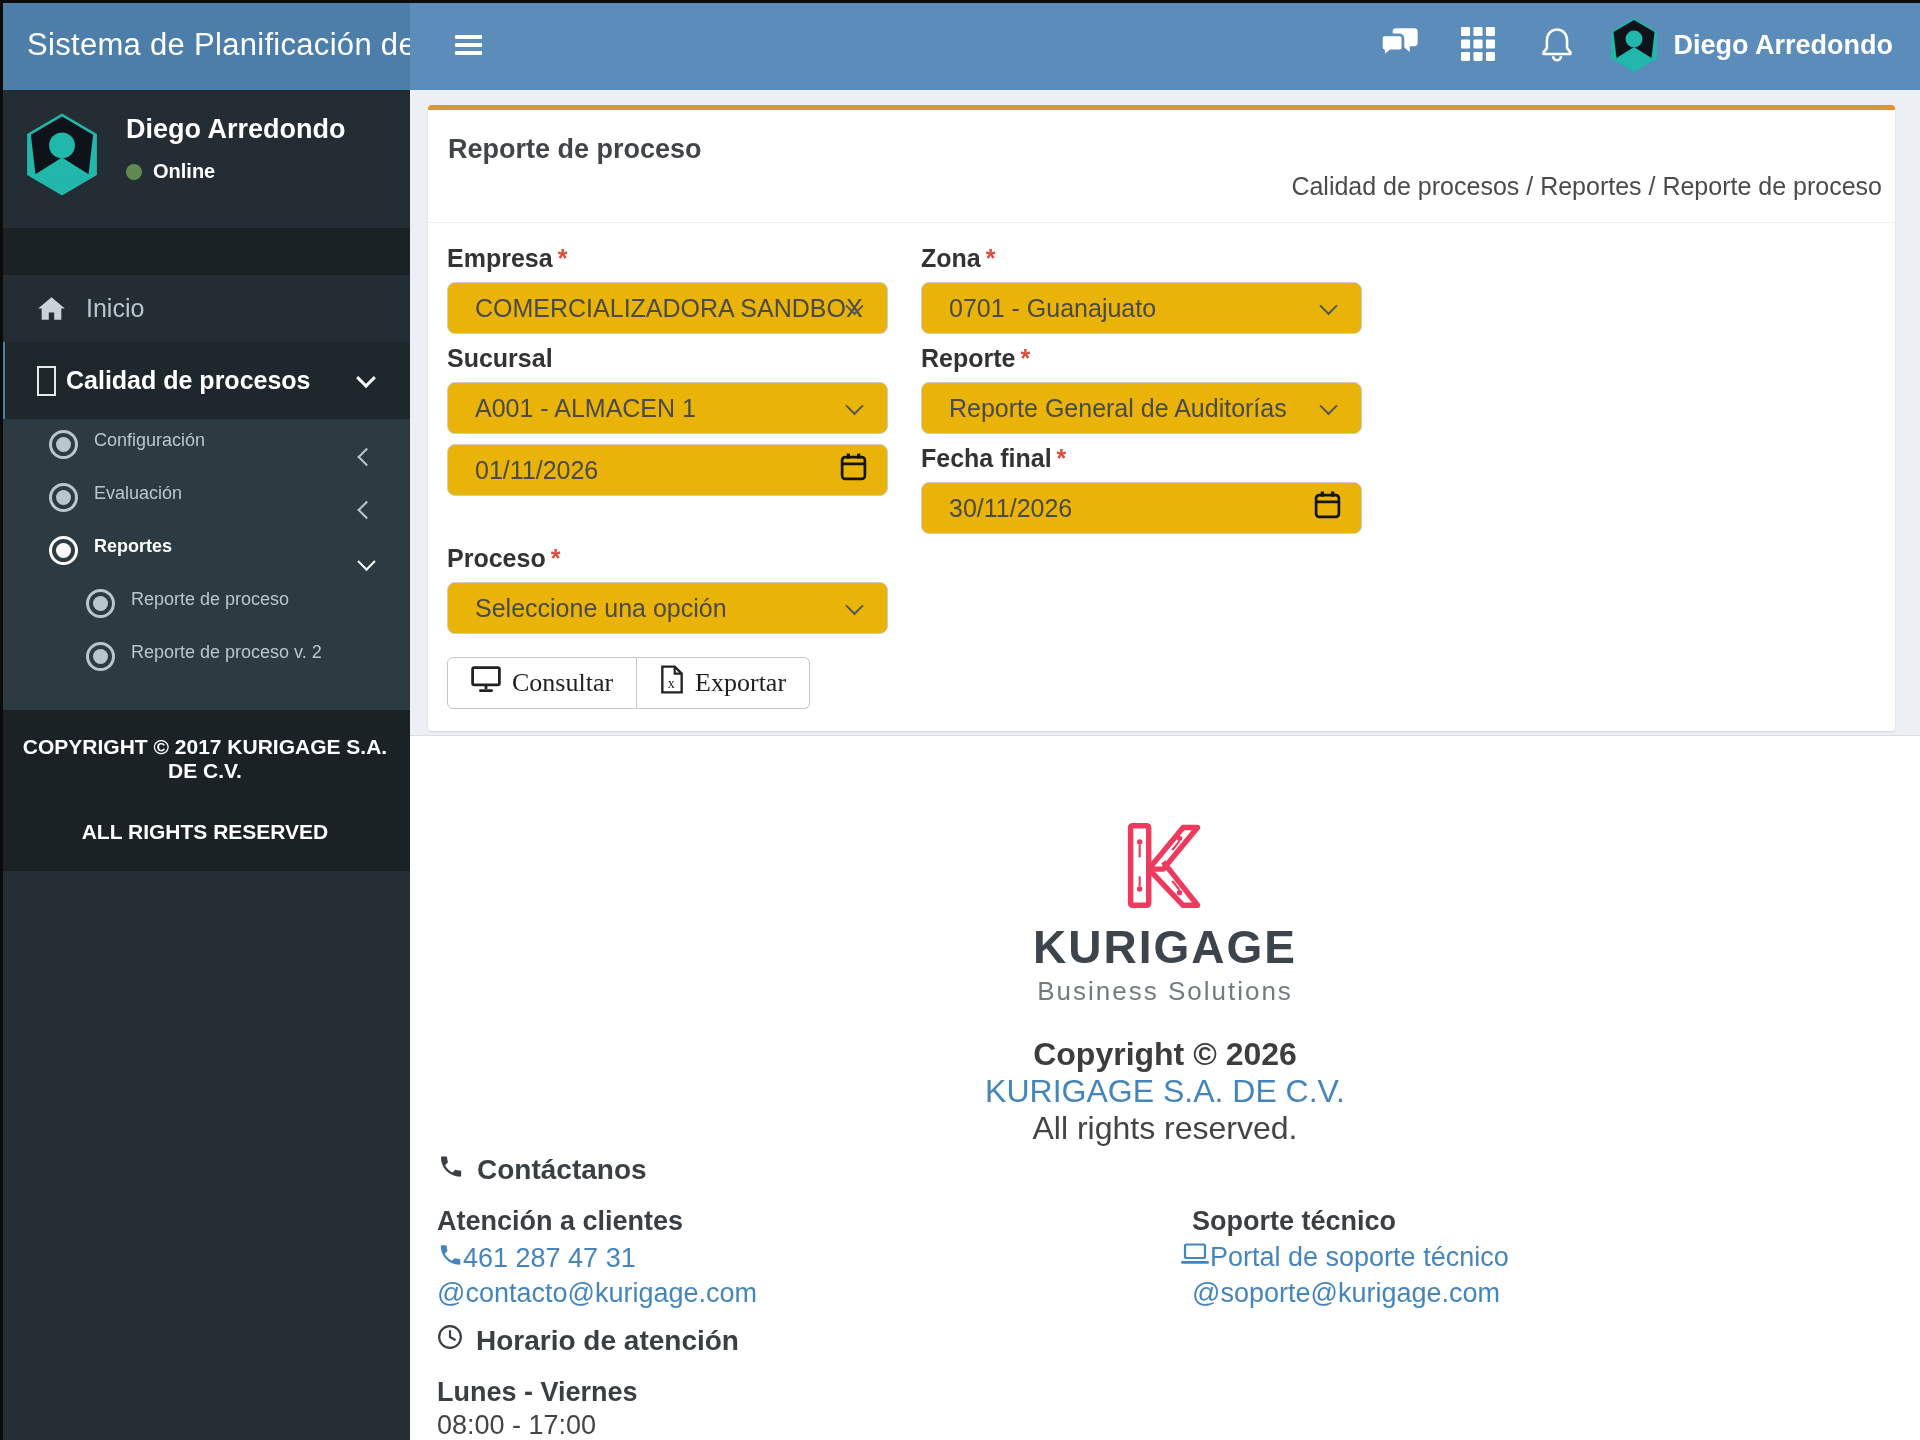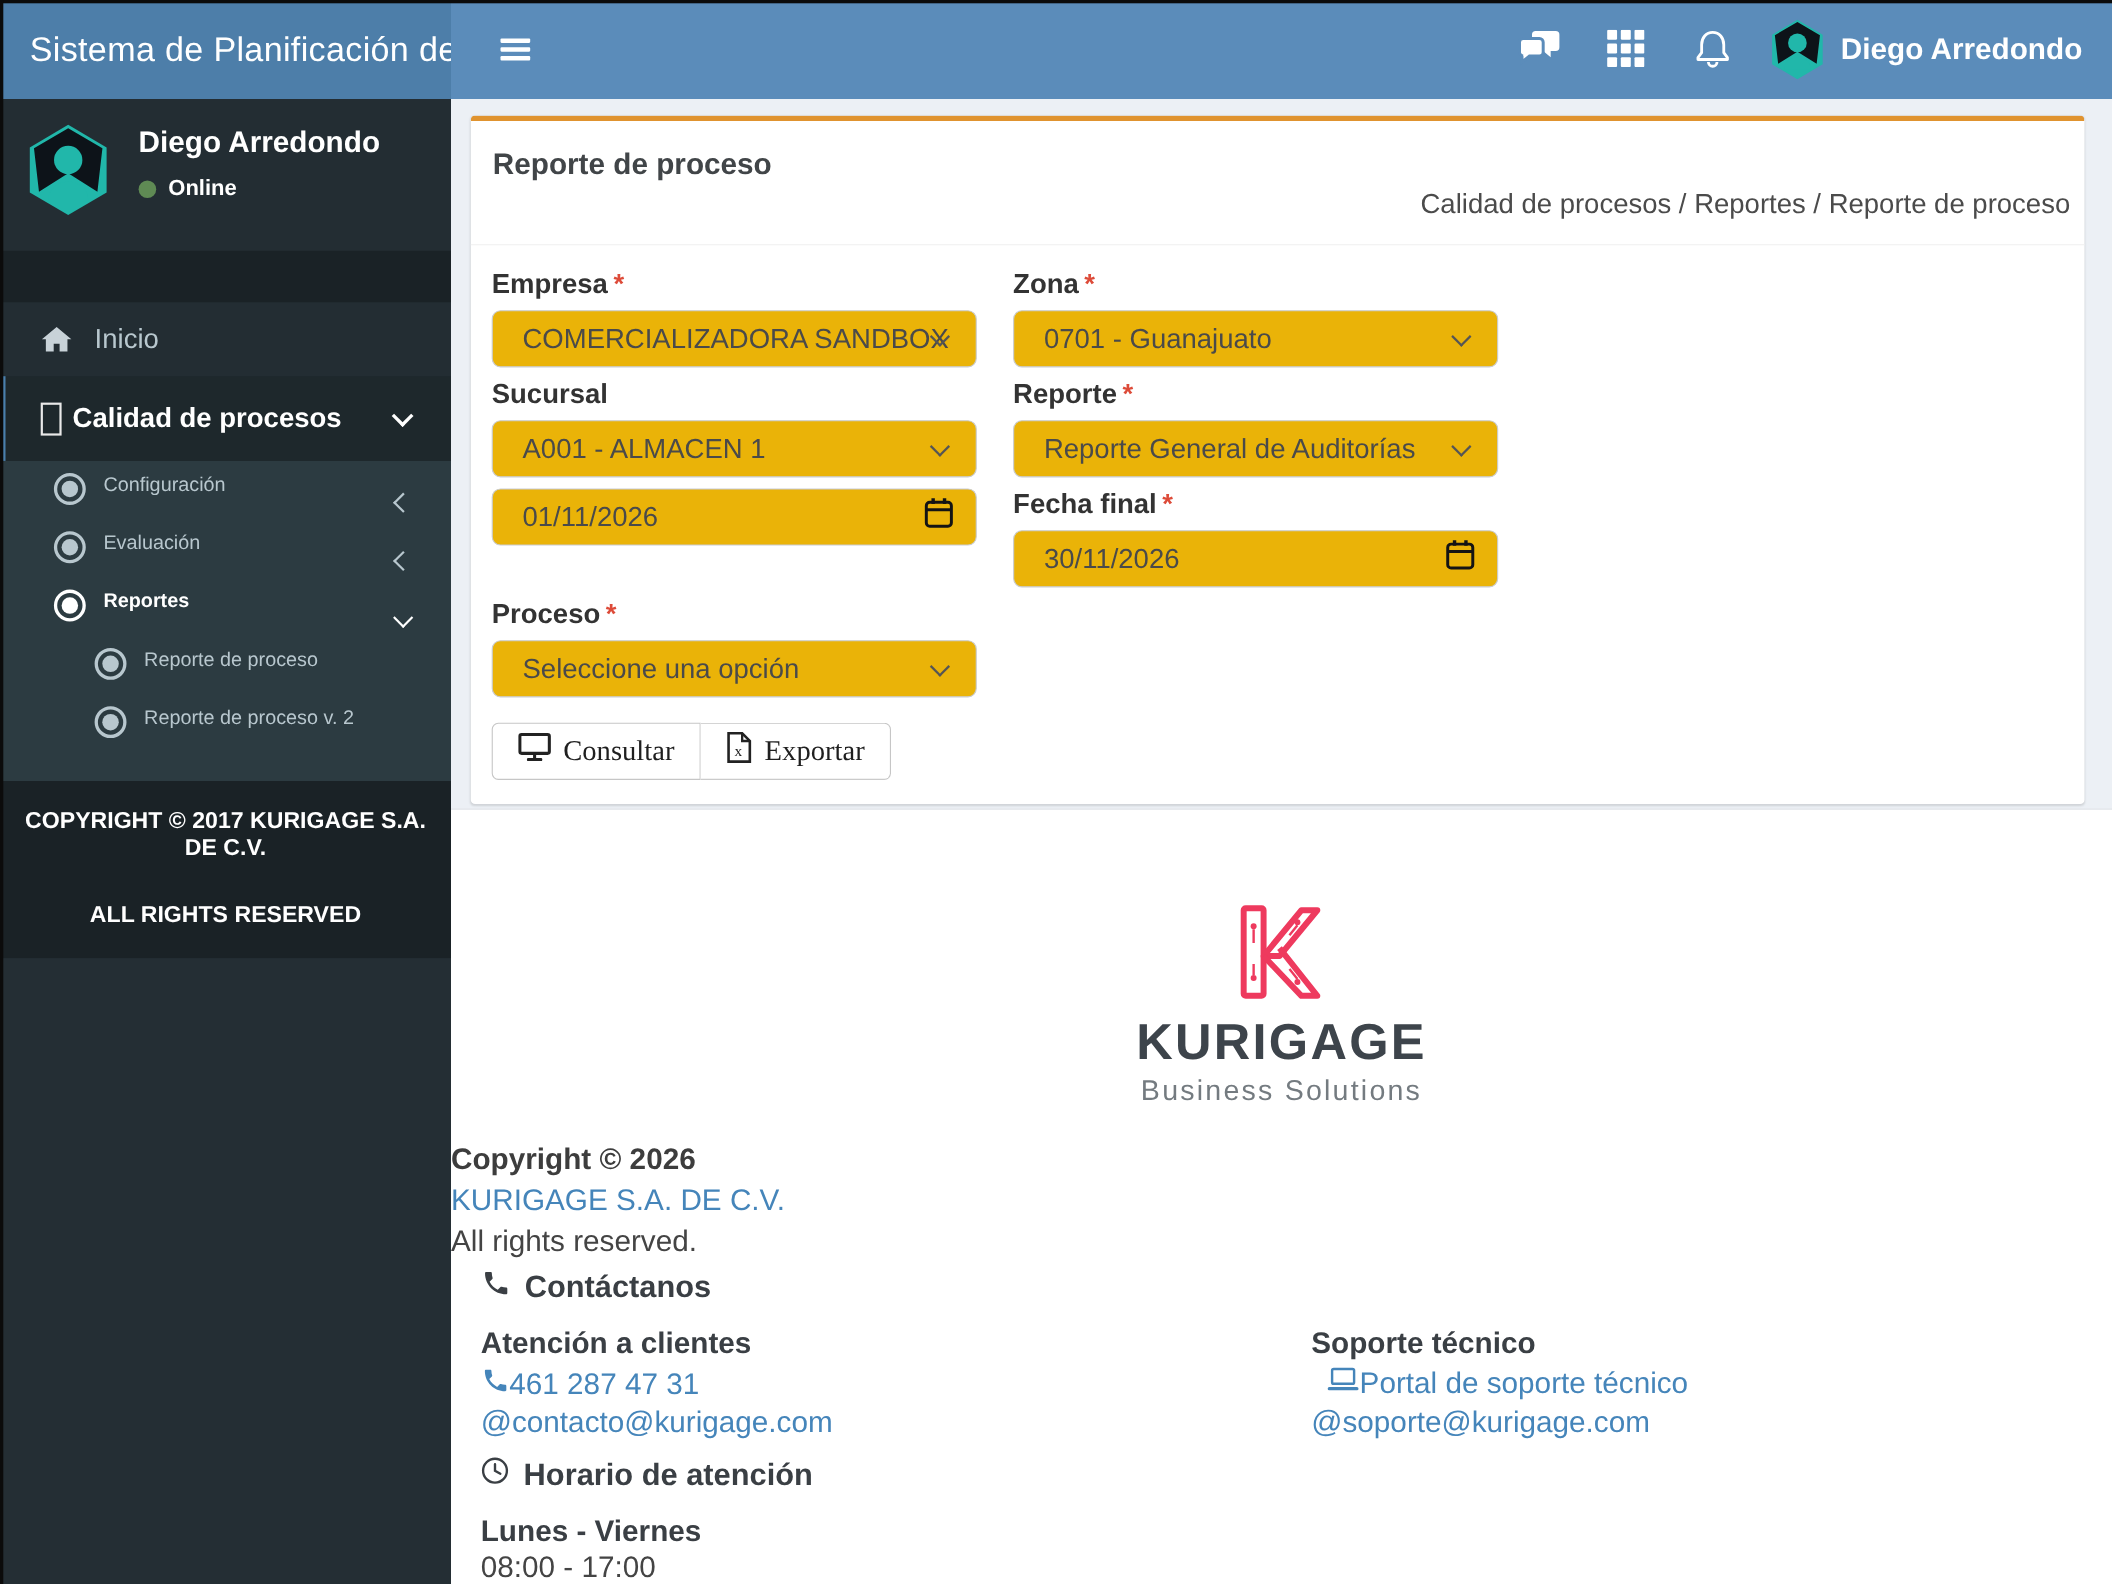--- a/index.html
+++ b/index.html
@@ -71,21 +71,21 @@
   .btn.first{border-radius:6px 0 0 6px}
   .btn.last{border-radius:0 6px 6px 0;border-left:none}
 
   
   .footer{position:absolute;left:410px;right:0;top:735px;bottom:0;background:#fff;border-top:1px solid #d8dce3}
   .fp{position:absolute}
   .flogo{left:0;right:0;top:86px;text-align:center}
   .flogo svg{display:block;margin:0 auto 14px}
   .ftitle{font-size:46px;font-weight:600;color:#3d444b;letter-spacing:2px;line-height:1.05}
   .fsub{font-size:26px;color:#747b80;letter-spacing:2px;margin-top:5px}
-  .fcopy{left:0;right:0;top:300px;text-align:left;font-size:27px;line-height:37px}
+  .fcopy{left:0;right:0;top:300px;text-align:center;font-size:32px;line-height:37px}
   .fcopy .c1{font-weight:700;color:#3d3d3d}
   .fcopy .c2{font-weight:400;color:#4585ba;cursor:pointer}
   .fcopy .c3{color:#444}
   .fhead{font-size:28px;font-weight:700;color:#3a3f44;display:flex;align-items:center;gap:13px}
   .flink{font-size:27px;color:#4585ba;display:flex;align-items:center;cursor:pointer}
   .ftext{font-size:27px;color:#444}
   .at{font-size:28px;color:#4585ba}
 </style>
 </head>
 <body>
@@ -370,21 +370,21 @@
         <circle cx="12" cy="12" r="10" fill="none" stroke="#3a3f44" stroke-width="2"></circle>
         <path d="M12,6.5 V12 l4.5,2.5" fill="none" stroke="#3a3f44" stroke-width="2" stroke-linecap="round"></path>
       </svg>
     </span>
     <span>Horario de atención</span>
   </div>
   <div class="fp fhead" style="left:27px;top:641px;font-size:27px">Lunes - Viernes</div>
   <div class="fp ftext" style="left:27px;top:674px">08:00 - 17:00</div>
 
   <div class="fp fhead" style="left:782px;top:470px;font-size:27px">Soporte técnico</div>
-  <div class="fp flink" style="left:796px;top:506px">
+  <div class="fp flink" style="left:770px;top:506px">
     <span>
       <svg viewBox="0 0 30 24" width="30" height="24">
         <rect x="5" y="2.5" width="20" height="13.5" rx="1.5" fill="none" stroke="#4585ba" stroke-width="2.2"></rect>
         <rect x="1" y="19" width="28" height="2.8" rx="1.4" fill="#4585ba"></rect>
       </svg>
     </span>
     <span>Portal de soporte técnico</span>
   </div>
   <div class="fp flink" style="left:782px;top:541px">
     <span class="at">@</span>

